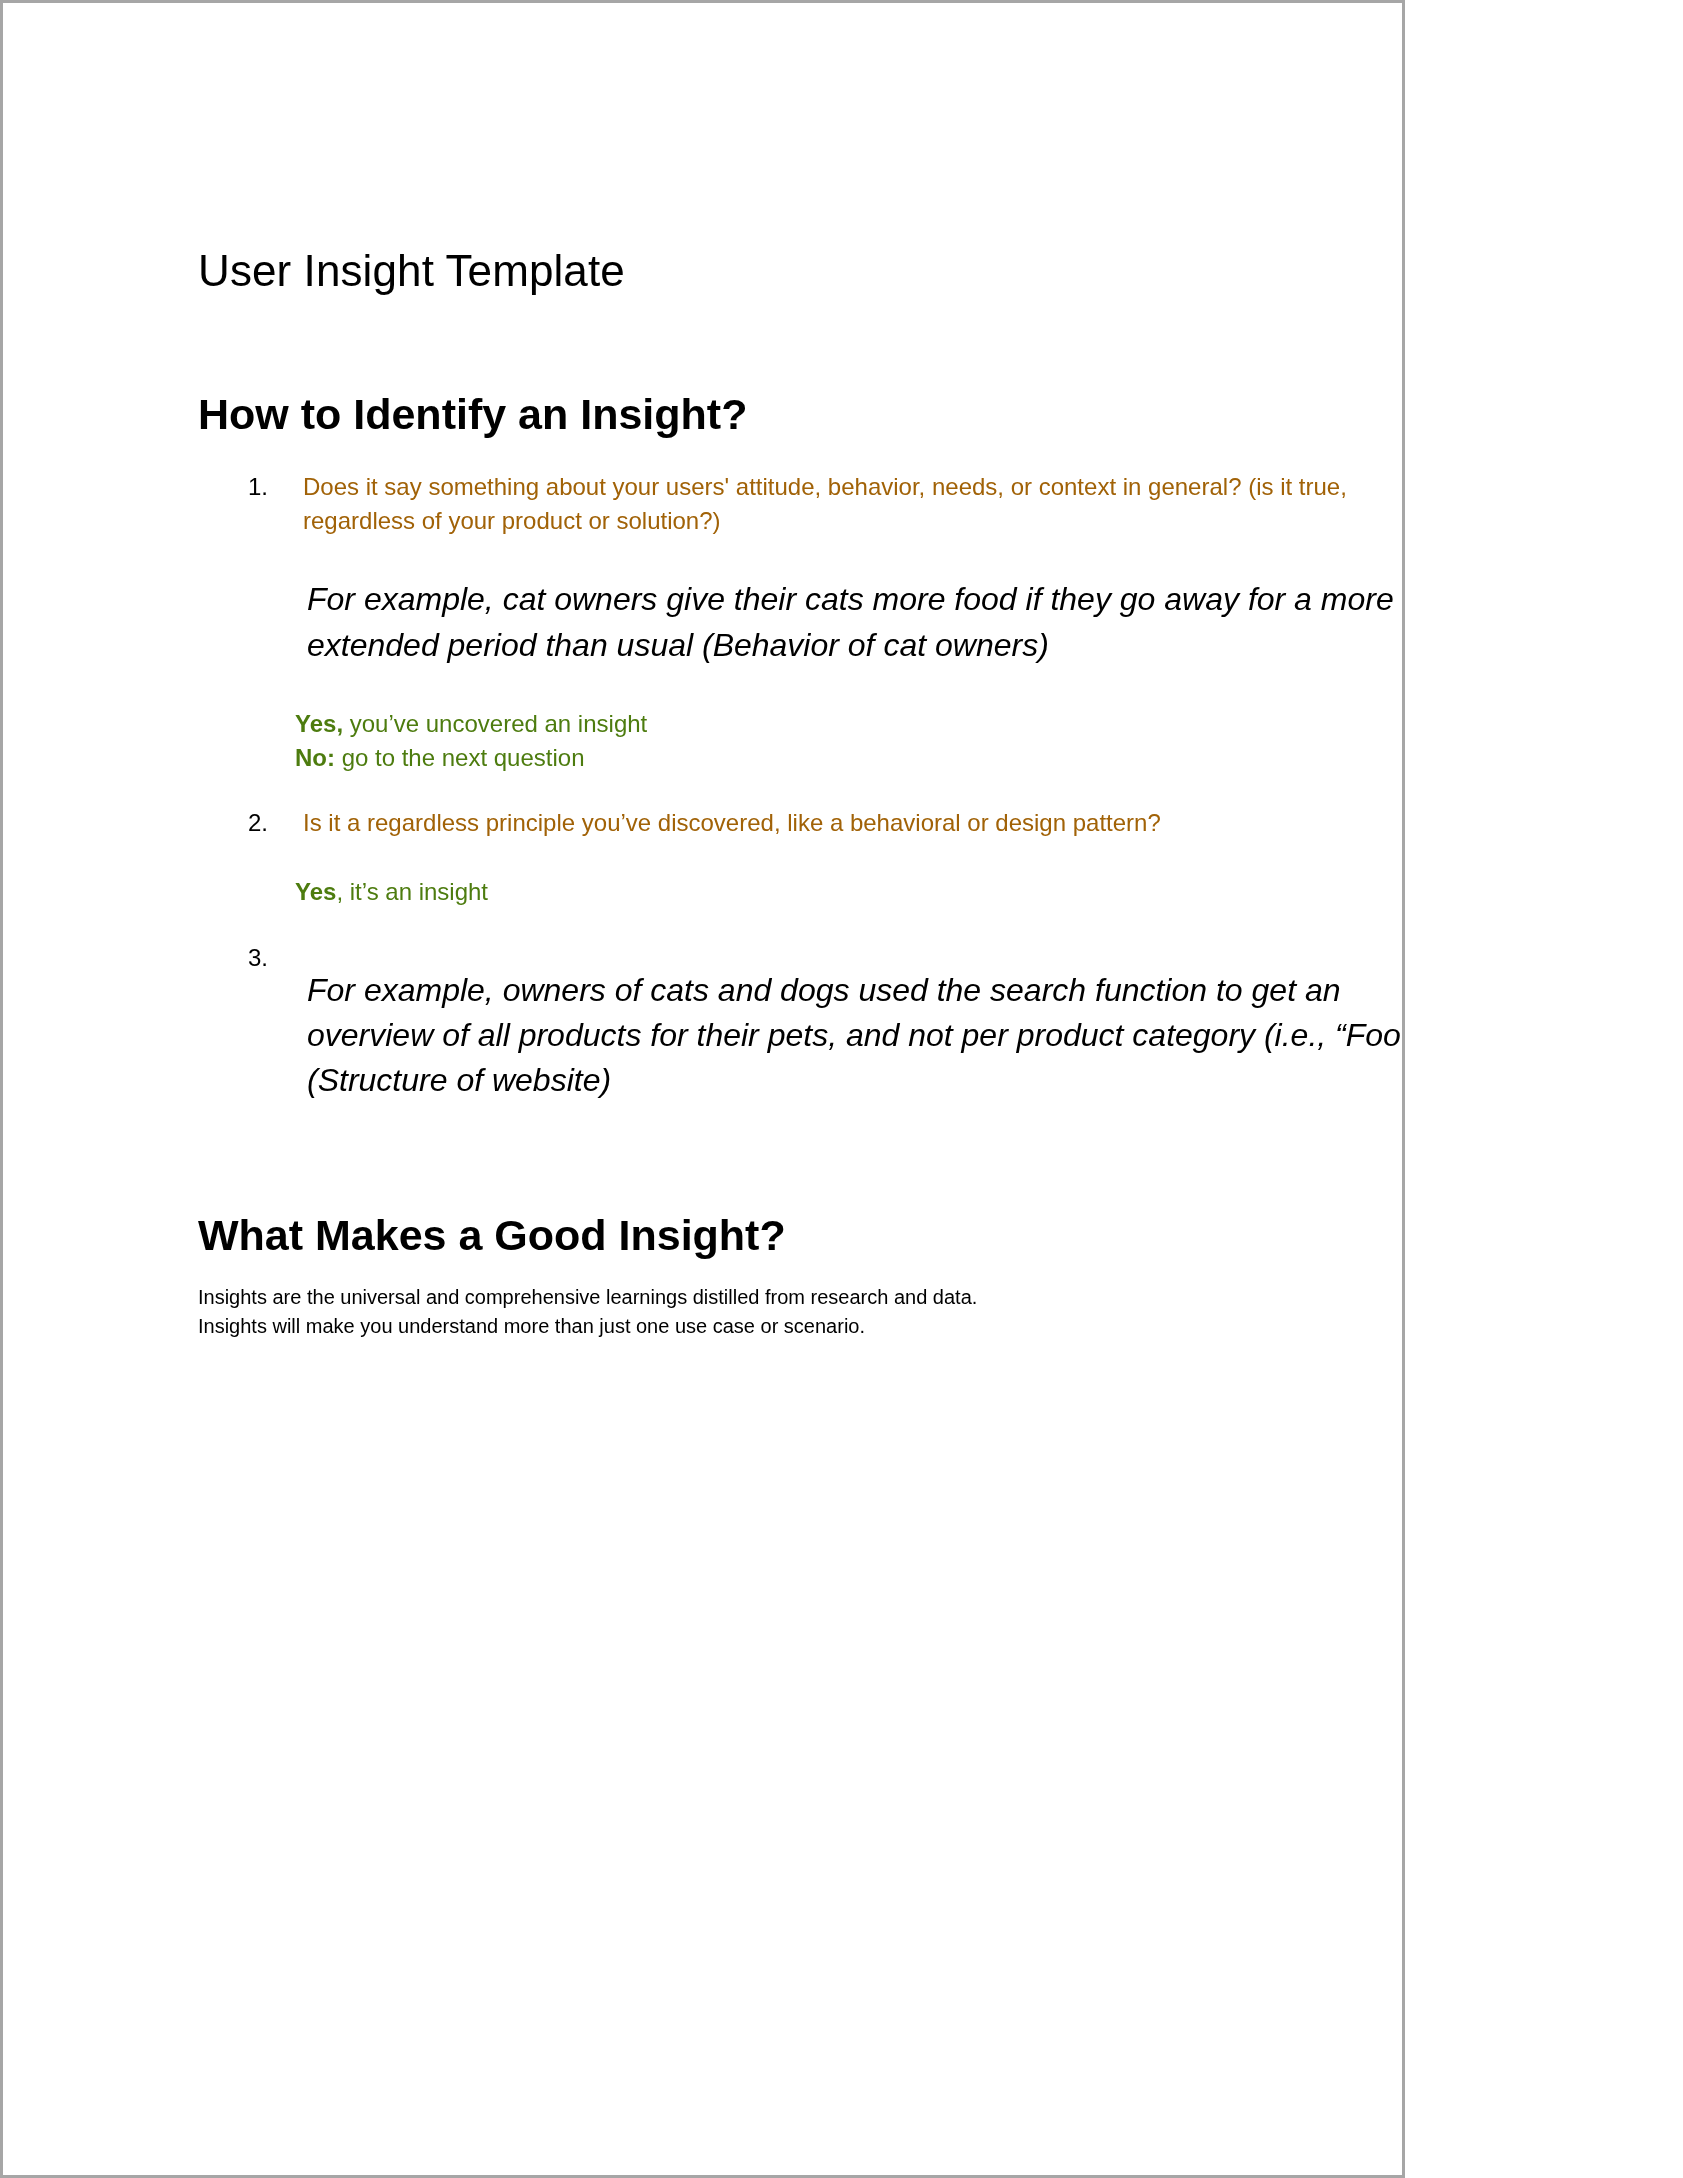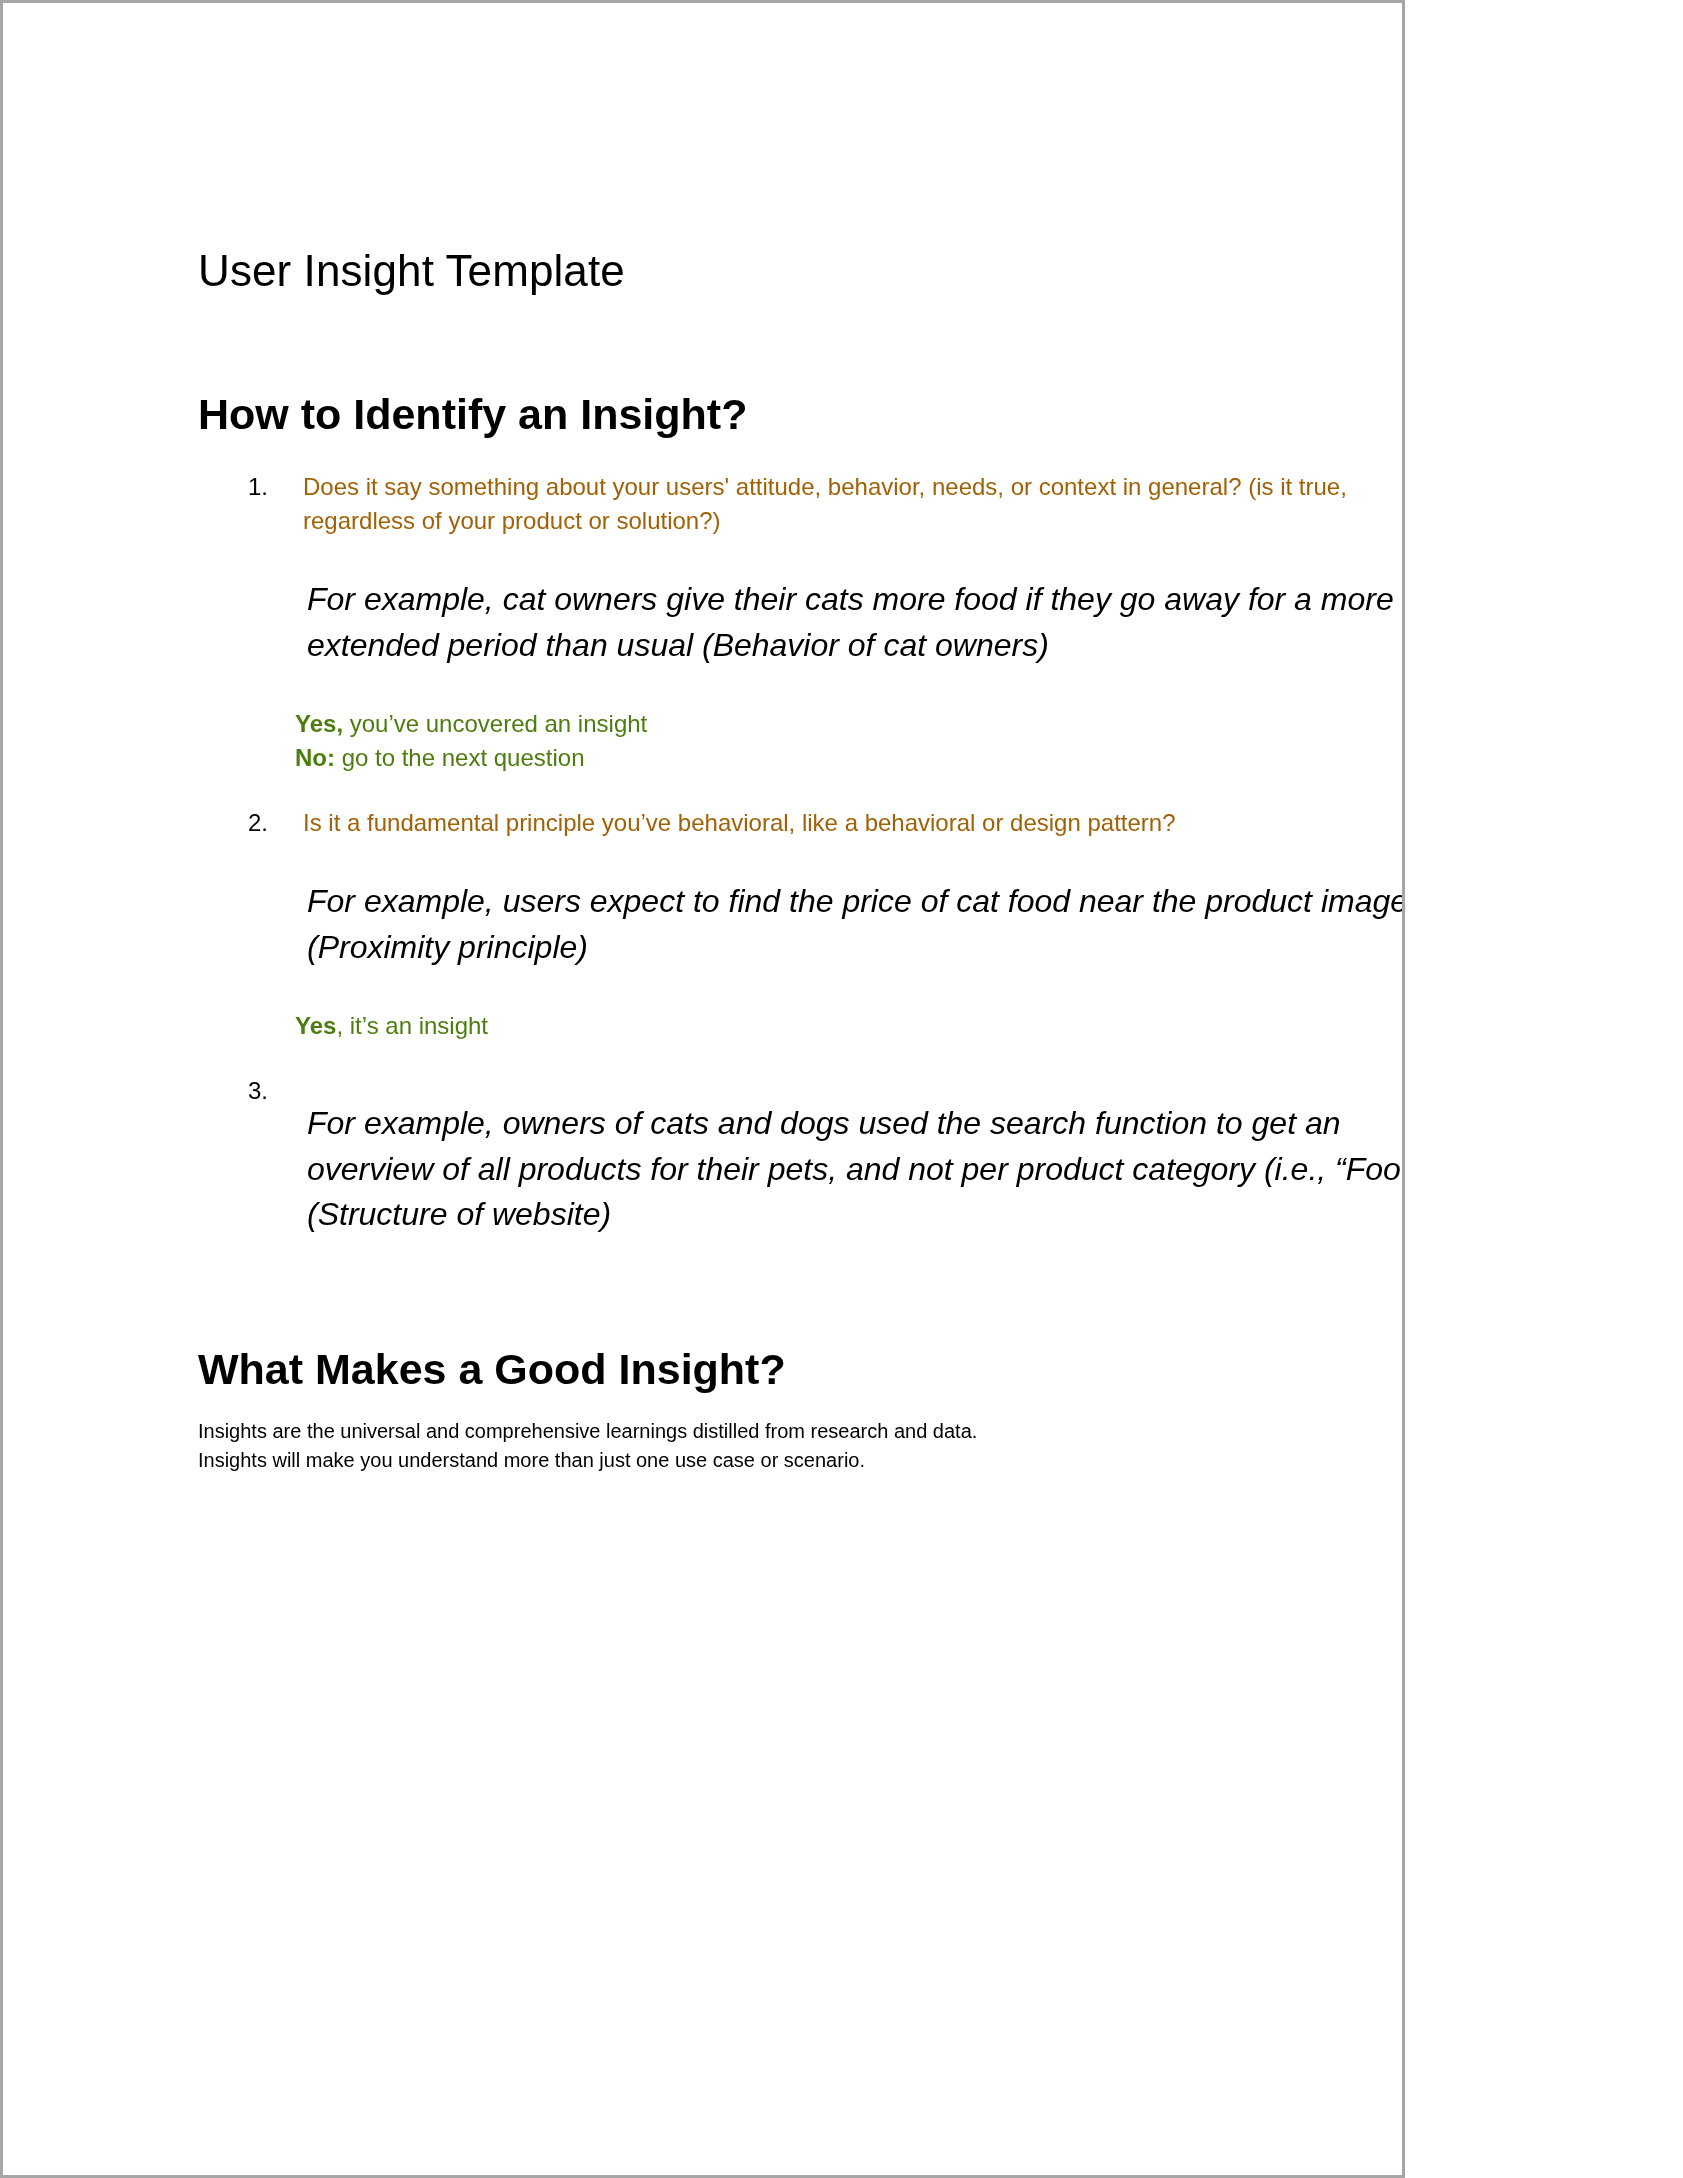--- a/index.html
+++ b/index.html
@@ -149,22 +149,21 @@
         <p class="item-question">Does it say something about your users' attitude, behavior, needs, or context in general? (is it true, regardless of your product or solution?)</p>
         <p class="item-example">For example, cat owners give their cats more food if they go away for a more extended period than usual (Behavior of cat owners)</p>
         <div class="answers">
           <p class="answer-line"><span class="answer-key">Yes,</span><span> you’ve uncovered an insight</span></p>
           <p class="answer-line"><span class="answer-key">No:</span><span> go to the next question</span></p>
         </div>
       </li>
 
       <li class="list-item">
         <span class="item-marker">2.</span>
-        <p class="item-question">Is it a fundamental principle you’ve behavioral, like a behavioral or design pattern?</p>
-        <p class="item-example">For example, users expect to find the price of cat food near the product image (Proximity principle)</p>
+        <p class="item-question">Is it a regardless principle you’ve discovered, like a behavioral or design pattern?</p>
         <div class="answers">
           <p class="answer-line"><span class="answer-key">Yes</span><span>, it’s an insight</span></p>
         </div>
       </li>
 
       <li class="list-item">
         <span class="item-marker">3.</span>
         <p class="item-example">For example, owners of cats and dogs used the search function to get an overview of all products for their pets, and not per product category (i.e., “Food”)(Structure of website)</p>
       </li>
 

